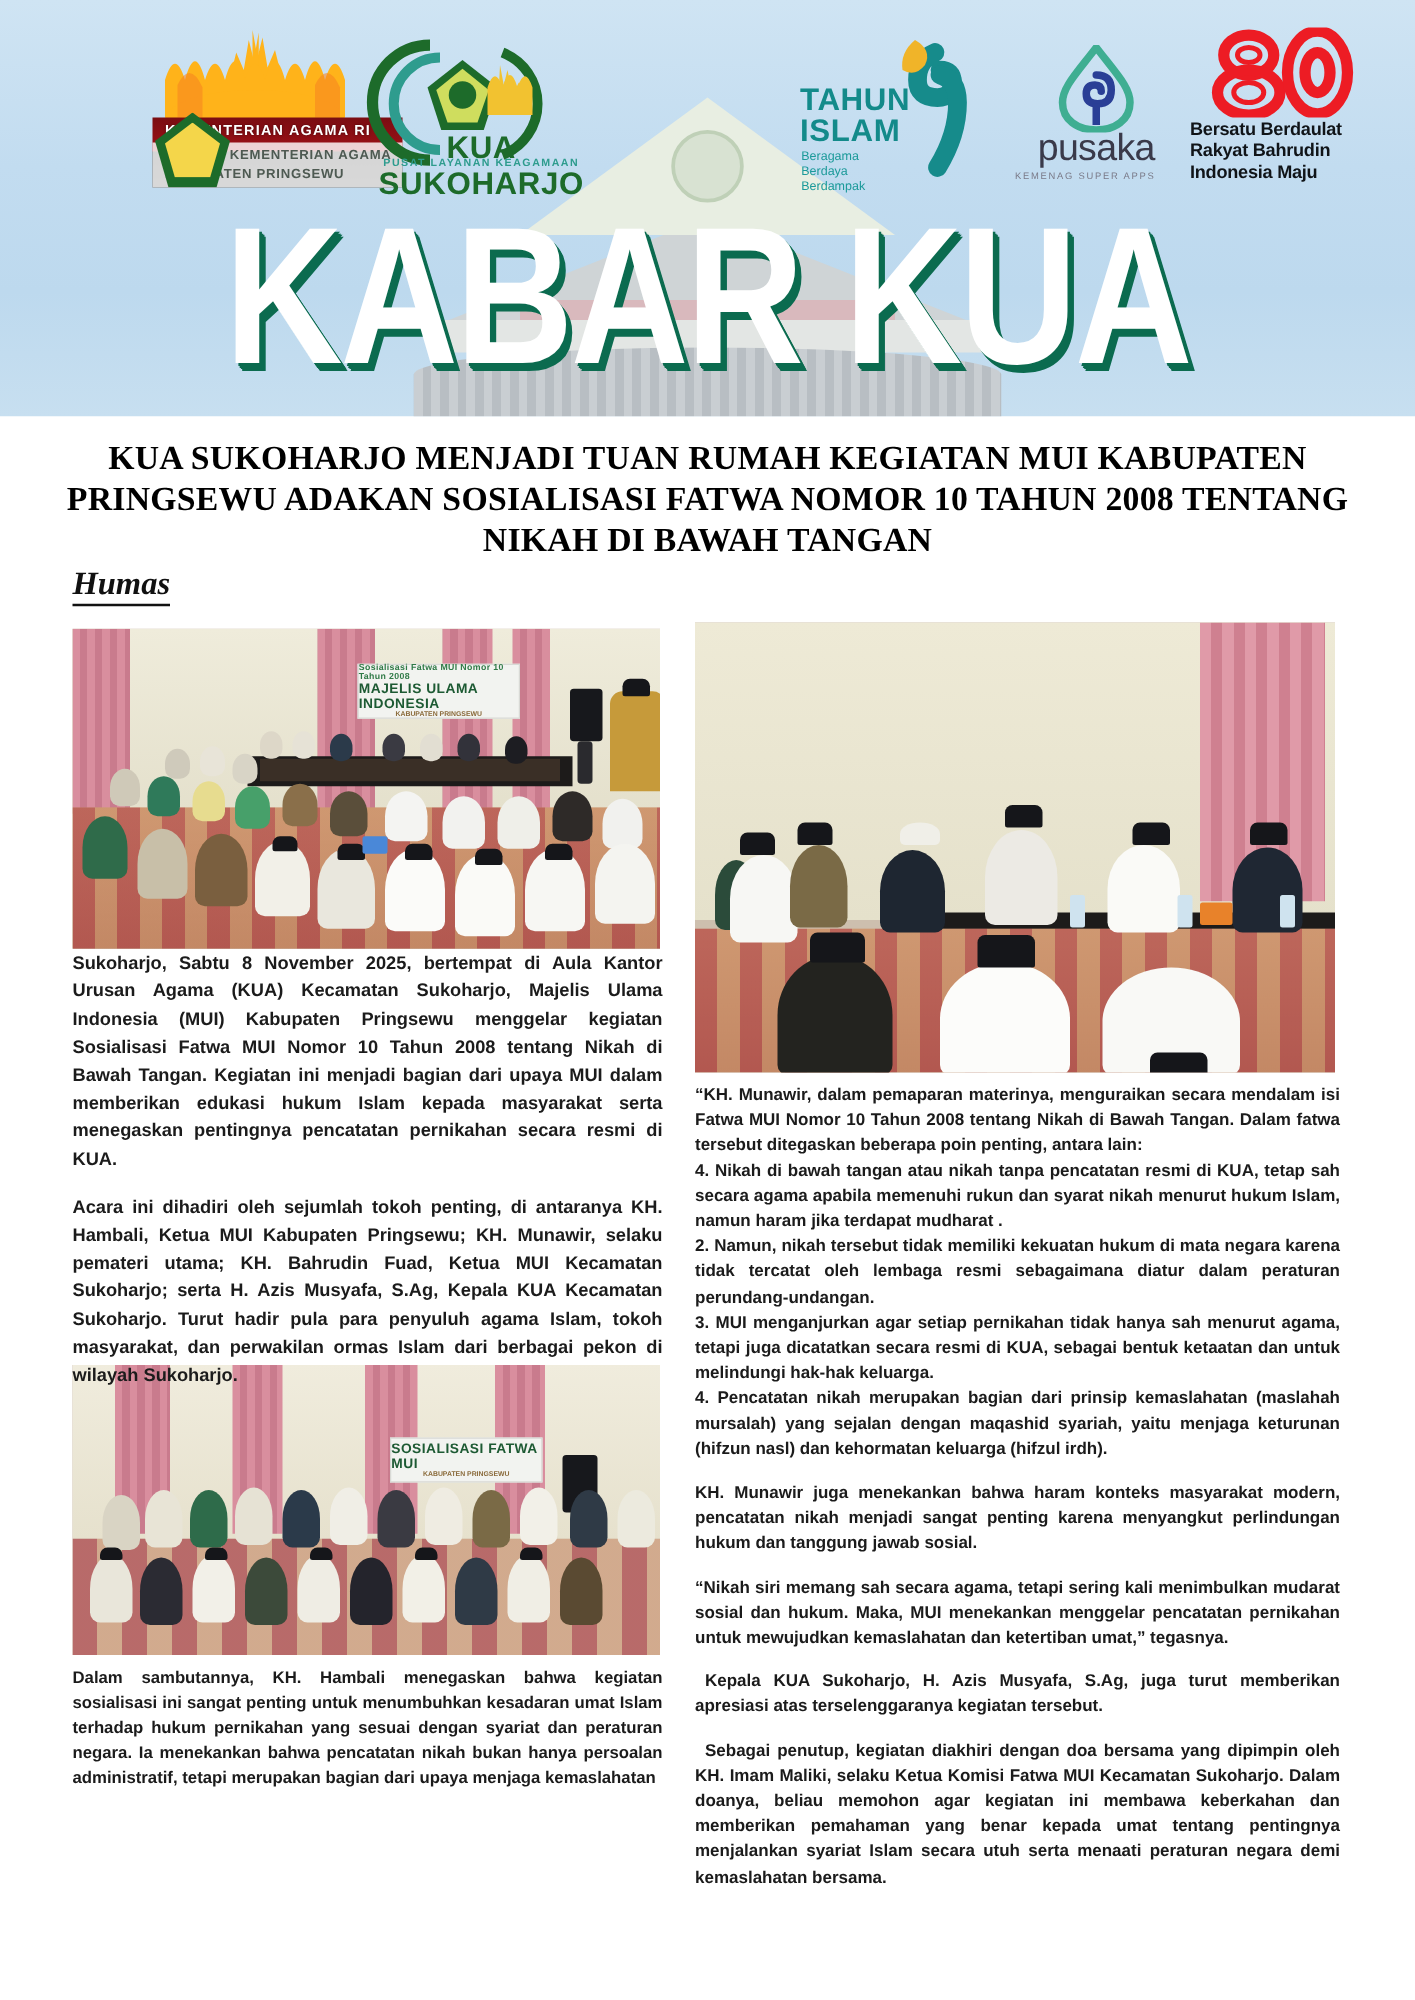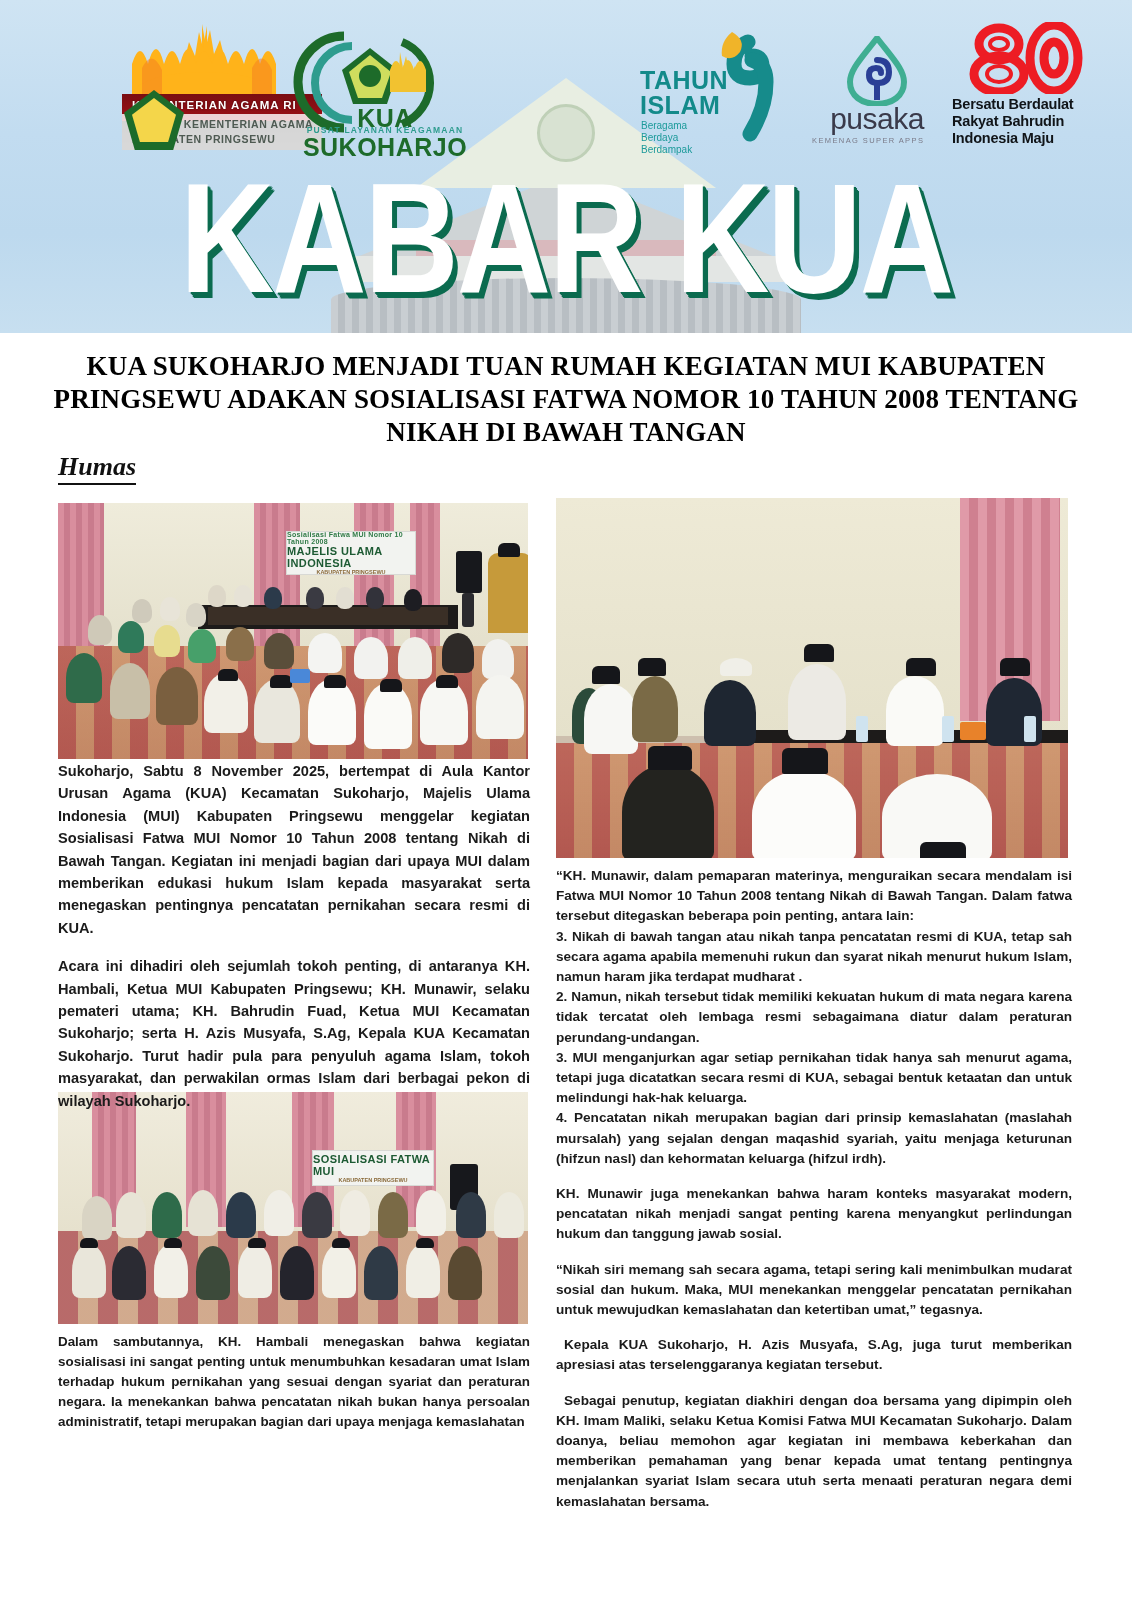--- a/index.html
+++ b/index.html
@@ -491,21 +491,21 @@
       <p>Sukoharjo, Sabtu 8 November 2025, bertempat di Aula Kantor Urusan Agama (KUA) Kecamatan Sukoharjo, Majelis Ulama Indonesia (MUI) Kabupaten Pringsewu menggelar kegiatan Sosialisasi Fatwa MUI Nomor 10 Tahun 2008 tentang Nikah di Bawah Tangan. Kegiatan ini menjadi bagian dari upaya MUI dalam memberikan edukasi hukum Islam kepada masyarakat serta menegaskan pentingnya pencatatan pernikahan secara resmi di KUA.</p>
       <p>Acara ini dihadiri oleh sejumlah tokoh penting, di antaranya KH. Hambali, Ketua MUI Kabupaten Pringsewu; KH. Munawir, selaku pemateri utama; KH. Bahrudin Fuad, Ketua MUI Kecamatan Sukoharjo; serta H. Azis Musyafa, S.Ag, Kepala KUA Kecamatan Sukoharjo. Turut hadir pula para penyuluh agama Islam, tokoh masyarakat, dan perwakilan ormas Islam dari berbagai pekon di wilayah Sukoharjo.</p>
     </div>
   </div>
 
   <div class="capL">Dalam sambutannya, KH. Hambali menegaskan bahwa kegiatan sosialisasi ini sangat penting untuk menumbuhkan kesadaran umat Islam terhadap hukum pernikahan yang sesuai dengan syariat dan peraturan negara. Ia menekankan bahwa pencatatan nikah bukan hanya persoalan administratif, tetapi merupakan bagian dari upaya menjaga kemaslahatan</div>
 
   <div class="colR">
     <div class="rtext">
       <p class="tight">“KH. Munawir, dalam pemaparan materinya, menguraikan secara mendalam isi Fatwa MUI Nomor 10 Tahun 2008 tentang Nikah di Bawah Tangan. Dalam fatwa tersebut ditegaskan beberapa poin penting, antara lain:</p>
-      <p class="tight"> 3. Nikah di bawah tangan atau nikah tanpa pencatatan resmi di KUA, tetap sah secara agama apabila memenuhi rukun dan syarat nikah menurut hukum Islam, namun haram jika terdapat mudharat .</p>
+      <p class="tight"> 4. Nikah di bawah tangan atau nikah tanpa pencatatan resmi di KUA, tetap sah secara agama apabila memenuhi rukun dan syarat nikah menurut hukum Islam, namun haram jika terdapat mudharat .</p>
       <p class="tight"> 2. Namun, nikah tersebut tidak memiliki kekuatan hukum di mata negara karena tidak tercatat oleh lembaga resmi sebagaimana diatur dalam peraturan perundang-undangan.</p>
       <p class="tight"> 3. MUI menganjurkan agar setiap pernikahan tidak hanya sah menurut agama, tetapi juga dicatatkan secara resmi di KUA, sebagai bentuk ketaatan dan untuk melindungi hak-hak keluarga.</p>
       <p> 4. Pencatatan nikah merupakan bagian dari prinsip kemaslahatan (maslahah mursalah) yang sejalan dengan maqashid syariah, yaitu menjaga keturunan (hifzun nasl) dan kehormatan keluarga (hifzul irdh).</p>
       <p>KH. Munawir juga menekankan bahwa haram konteks masyarakat modern, pencatatan nikah menjadi sangat penting karena menyangkut perlindungan hukum dan tanggung jawab sosial.</p>
       <p>“Nikah siri memang sah secara agama, tetapi sering kali menimbulkan mudarat sosial dan hukum. Maka, MUI menekankan menggelar pencatatan pernikahan untuk mewujudkan kemaslahatan dan ketertiban umat,” tegasnya.</p>
       <p class="indent">Kepala KUA Sukoharjo, H. Azis Musyafa, S.Ag, juga turut memberikan apresiasi atas terselenggaranya kegiatan tersebut.</p>
       <p class="indent">Sebagai penutup, kegiatan diakhiri dengan doa bersama yang dipimpin oleh KH. Imam Maliki, selaku Ketua Komisi Fatwa MUI Kecamatan Sukoharjo. Dalam doanya, beliau memohon agar kegiatan ini membawa keberkahan dan memberikan pemahaman yang benar kepada umat tentang pentingnya menjalankan syariat Islam secara utuh serta menaati peraturan negara demi kemaslahatan bersama.</p>
     </div>
   </div>
 

